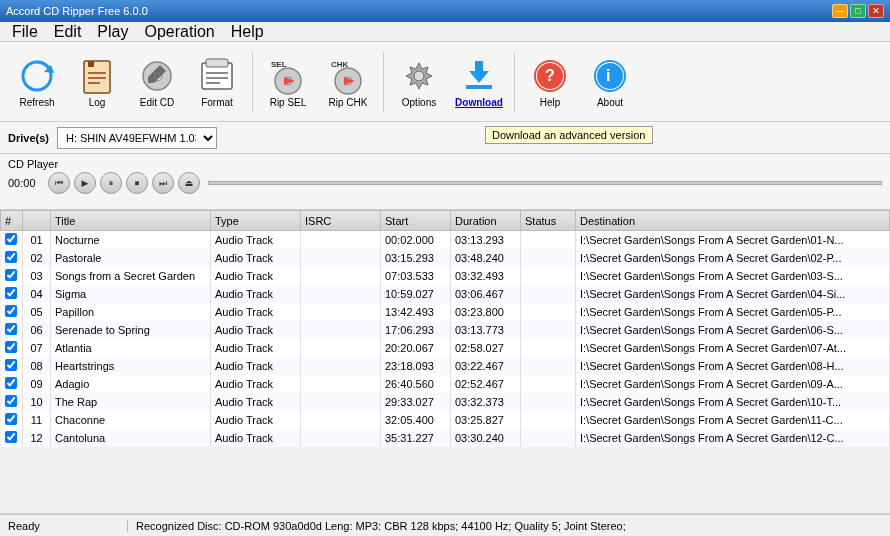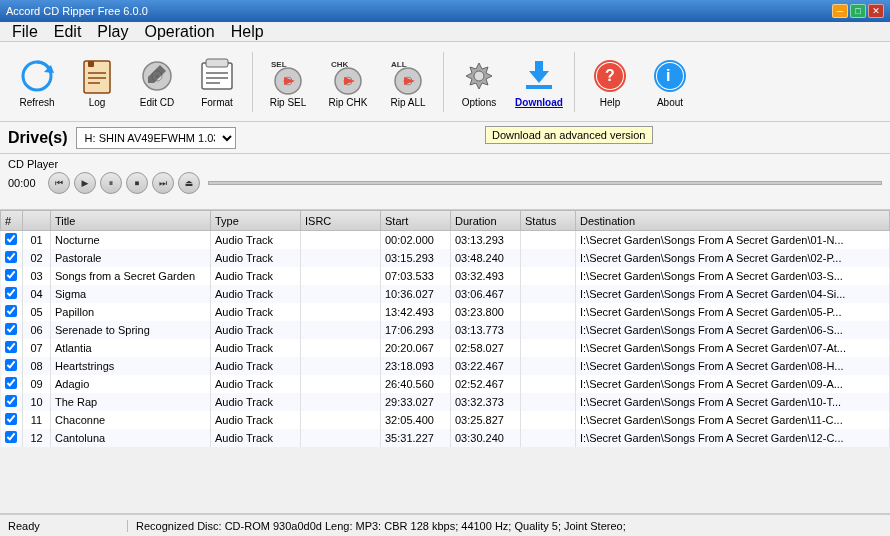--- a/index.html
+++ b/index.html
@@ -91,21 +91,21 @@
     
     #drive-area {
       background: #f5f5f5;
       border-bottom: 1px solid #ccc;
       height: 32px;
       display: flex;
       align-items: center;
       padding: 0 8px;
       gap: 8px;
     }
-    .drive-label { font-size: 16px; font-weight: bold; }
+    .drive-label { font-size: 11px; font-weight: bold; }
     .drive-select {
       width: 160px; height: 22px;
       border: 1px solid #999;
       background: white;
       font-size: 11px;
       padding: 0 4px;
     }
 
     
     #cd-player-area {
@@ -321,31 +321,20 @@
       <svg width="38" height="38" viewBox="0 0 38 38">
         <text x="2" y="10" font-size="8" fill="#333" font-weight="bold">CHK</text>
         <ellipse cx="19" cy="24" rx="13" ry="13" fill="#ccc" stroke="#888" stroke-width="1.5"></ellipse>
         <ellipse cx="19" cy="24" rx="4" ry="4" fill="#e0e0e0" stroke="#888" stroke-width="1"></ellipse>
         <polygon points="15,20 26,24 15,28" fill="#e74c3c"></polygon>
       </svg>
     </div>
     <span>Rip CHK</span>
   </div>
 
-  <div class="toolbar-btn">
-    <div class="toolbar-icon">
-      <svg width="38" height="38" viewBox="0 0 38 38">
-        <text x="2" y="10" font-size="8" fill="#333" font-weight="bold">ALL</text>
-        <ellipse cx="19" cy="24" rx="13" ry="13" fill="#ccc" stroke="#888" stroke-width="1.5"></ellipse>
-        <ellipse cx="19" cy="24" rx="4" ry="4" fill="#e0e0e0" stroke="#888" stroke-width="1"></ellipse>
-        <polygon points="15,20 26,24 15,28" fill="#e74c3c"></polygon>
-      </svg>
-    </div>
-    <span>Rip ALL</span>
-  </div>
   <div class="toolbar-separator"></div>
 
   <div class="toolbar-btn">
     <div class="toolbar-icon">
       <svg width="38" height="38" viewBox="0 0 38 38">
         <path d="M19 6 L22 12 L28 10 L26 16 L32 19 L26 22 L28 28 L22 26 L19 32 L16 26 L10 28 L12 22 L6 19 L12 16 L10 10 L16 12 Z" fill="#aaa" stroke="#666" stroke-width="1"></path>
         <circle cx="19" cy="19" r="5" fill="#ddd" stroke="#666" stroke-width="1"></circle>
       </svg>
     </div>
     <span>Options</span>
@@ -464,21 +453,21 @@
       <td class="col-dest" style="max-width:220px;overflow:hidden;text-overflow:ellipsis;">I:\Secret Garden\Songs From A Secret Garden\03-S...</td>
     </tr>
           <tr>
       <td class="col-check">
         <input type="checkbox" class="track-checkbox" checked="" style="">
       </td>
       <td class="col-num">04</td>
       <td class="col-title">Sigma</td>
       <td class="col-type">Audio Track</td>
       <td class="col-isrc"></td>
-      <td class="col-start">10:36.027</td>
+      <td class="col-start">10:59.027</td>
       <td class="col-duration">03:06.467</td>
       <td class="col-status"></td>
       <td class="col-dest" style="max-width:220px;overflow:hidden;text-overflow:ellipsis;">I:\Secret Garden\Songs From A Secret Garden\04-Si...</td>
     </tr>
           <tr>
       <td class="col-check">
         <input type="checkbox" class="track-checkbox" checked="" style="">
       </td>
       <td class="col-num">05</td>
       <td class="col-title">Papillon</td>

